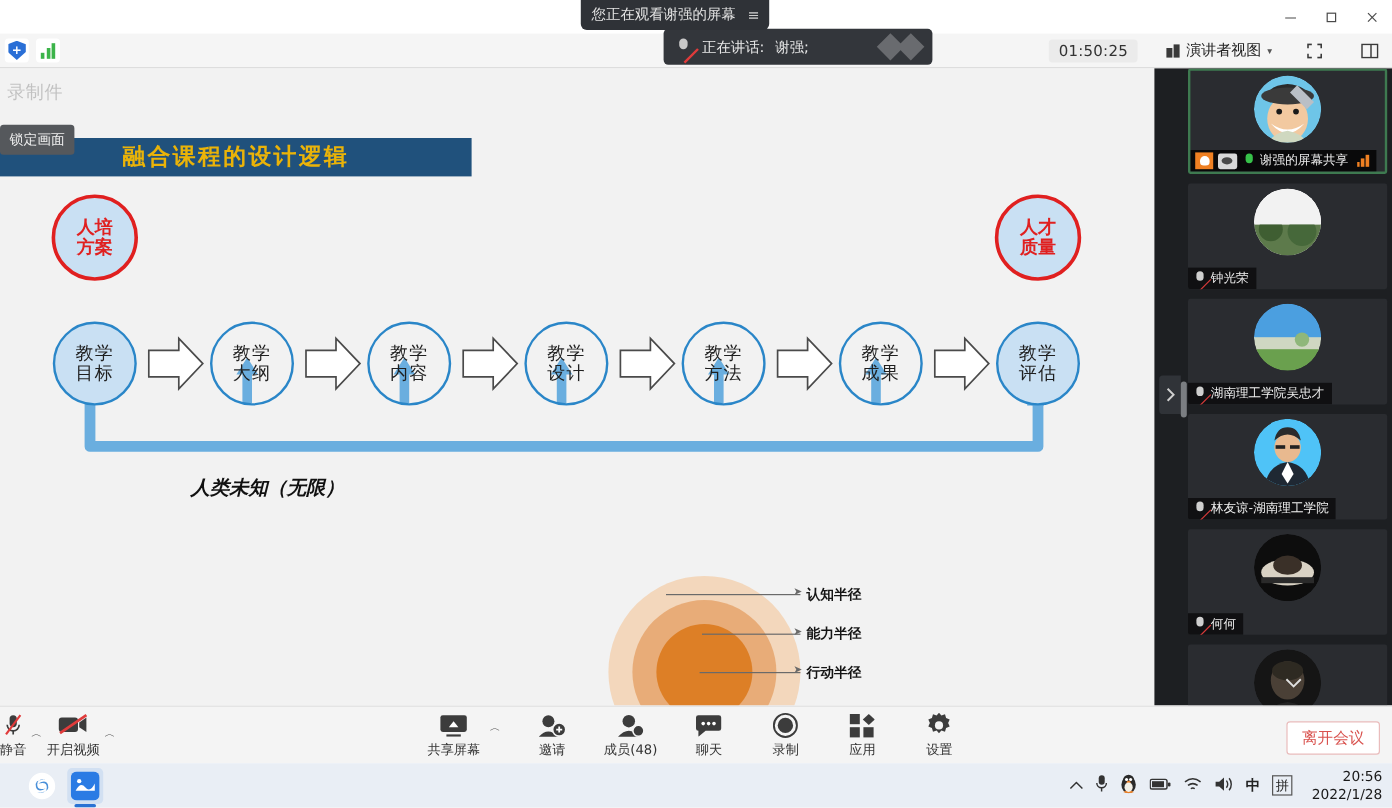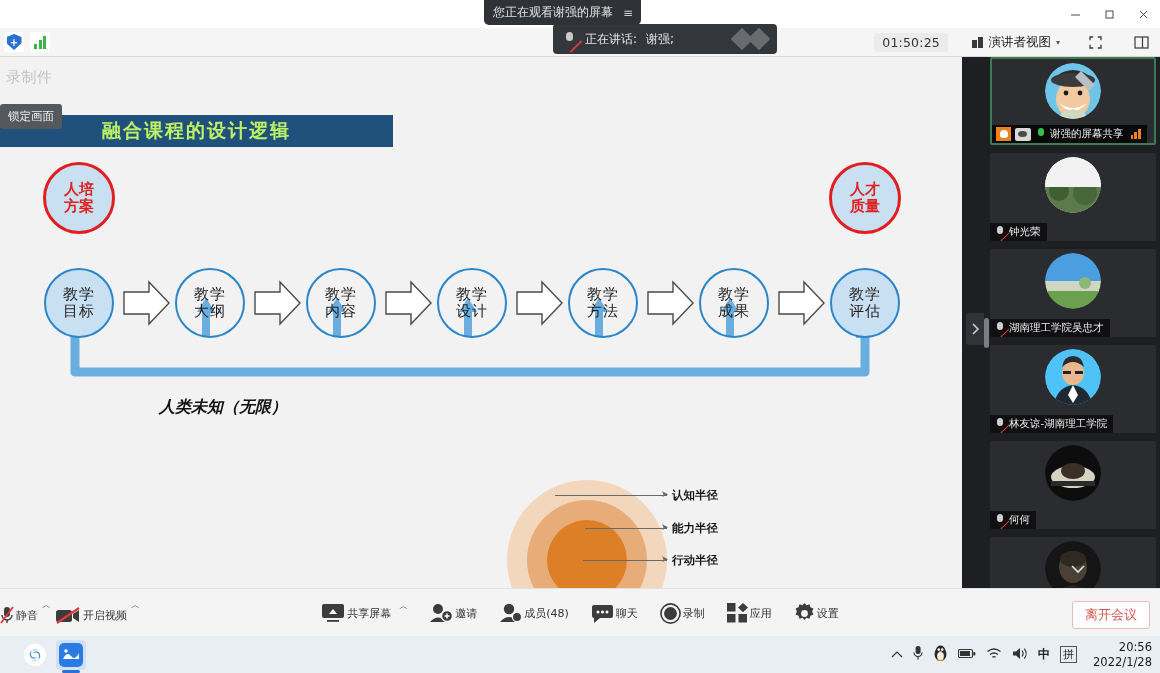--- a/index.html
+++ b/index.html
@@ -93,21 +93,21 @@
     padding: 5px 8px; border-radius: 3px;
   }
 
   
   .stage {
     position: absolute; left: 0; top: 57px; width: 962px; height: 531px;
     background: #f2f2f2; overflow: hidden;
   }
   .slide-title {
     position: absolute; left: 0px; top: 58px; width: 393px; height: 32px;
-    background: #20517c; color: #bef264;
+    background: #20517c; color: #eab308;
     display: flex; align-items: center; justify-content: center;
     font-size: 19px; font-weight: bold; letter-spacing: 2px;
   }
 
   .red-circle {
     position: absolute; width: 72px; height: 72px; border-radius: 50%;
     background: #c9e0f3; border: 3px solid #e02020;
     display: flex; flex-direction: column; align-items: center; justify-content: center;
     color: #e02020; font-weight: bold; font-size: 15px; line-height: 1.12;
   }
@@ -204,21 +204,21 @@
     background: #f4f4f4; border-top: 1px solid #e0e0e0;
     display: flex; align-items: center;
   }
   .ctrl-left { display: flex; align-items: flex-end; gap: 4px; padding-left: 0px; }
   .ctrl-center {
     position: absolute; left: 0; top: 0; width: 1160px; height: 48px;
     display: flex; align-items: center; justify-content: center; gap: 22px;
     pointer-events: none;
   }
   .ctrl-item {
-    display: flex; align-items: center; gap: 2px;
+    display: flex; flex-direction: column; align-items: center; gap: 2px;
     font-size: 11px; color: #333; pointer-events: auto; min-width: 42px;
   }
   .ci-ic { height: 21px; display: flex; align-items: center; justify-content: center; color: #3c3c3c; }
   .chev { font-size: 9px; color: #555; padding-bottom: 14px; }
   .leave-btn {
     position: absolute; right: 10px; top: 12px;
     border: 1px solid #e9bcbc; color: #d9534f; background: #fff;
     font-size: 13px; padding: 4px 12px; border-radius: 3px;
   }
 

